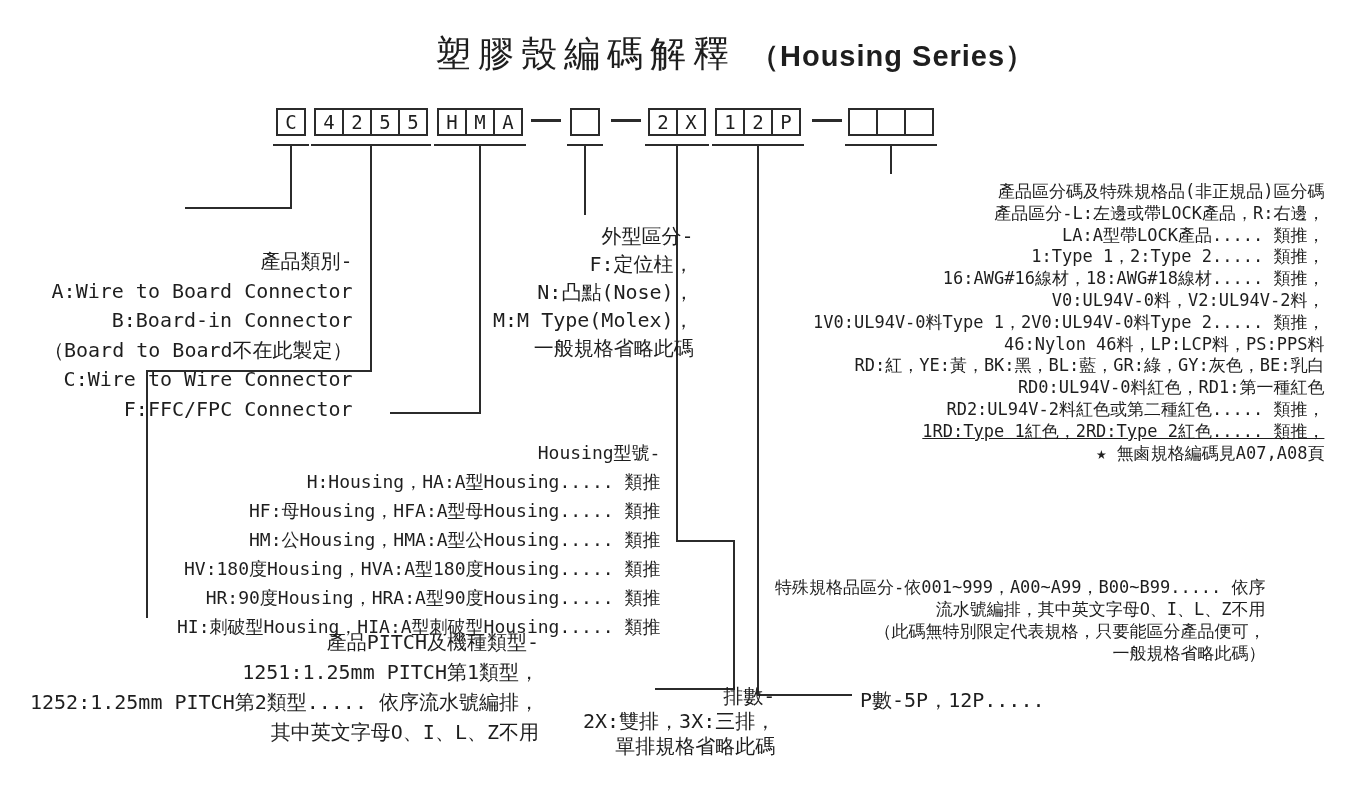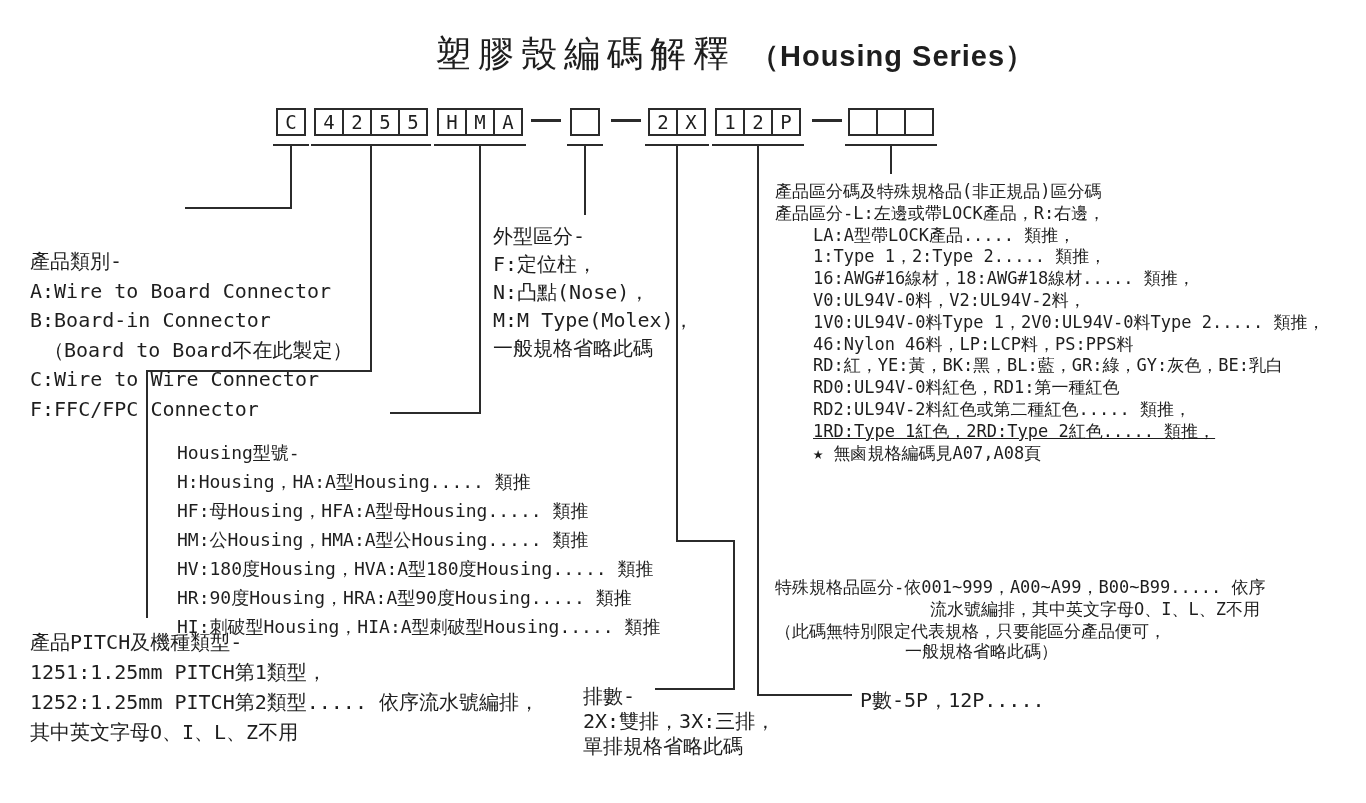--- a/index.html
+++ b/index.html
@@ -10,21 +10,21 @@
   .title-en{font-family:"Liberation Sans",sans-serif;font-size:29px;font-weight:600;letter-spacing:1px;}
   .grp{position:absolute;display:flex;border:2px solid #2b2b2b;background:#fff;height:24px;}
   .cell{width:26px;display:flex;align-items:center;justify-content:center;
         font-size:19px;line-height:1;border-right:2px solid #2b2b2b;}
   .cell:last-child{border-right:none;}
   .dash{position:absolute;width:30px;height:3px;background:#2b2b2b;}
   .ul{position:absolute;height:2px;background:#2b2b2b;}
   .vl{position:absolute;width:2px;background:#2b2b2b;}
   .hl{position:absolute;height:2px;background:#2b2b2b;}
   .tb{position:absolute;}
-  .tb div{white-space:pre;}
+  .tb div{white-space:pre;text-align:right;}
   .fs20{font-size:20px;}
   .fs18{font-size:18px;}
   .fs17{font-size:17px;}
 </style>
 </head>
 <body>
 
 <div class="page">
 
   <div class="title">
@@ -144,21 +144,21 @@
     <div style="padding-left:38px;">RD0:UL94V-0料紅色，RD1:第一種紅色</div>
     <div style="padding-left:38px;">RD2:UL94V-2料紅色或第二種紅色..... 類推，</div>
     <div style="padding-left:38px;text-decoration:underline;">1RD:Type 1紅色，2RD:Type 2紅色..... 類推，</div>
     <div style="padding-left:38px;">★ 無鹵規格編碼見A07,A08頁</div>
   </div>
 
   <div class="tb fs17" style="left:775px;top:576px;line-height:22px;">
     <div>特殊規格品區分-依001~999，A00~A99，B00~B99..... 依序</div>
     <div style="padding-left:155px;">流水號編排，其中英文字母O、I、L、Z不用</div>
     <div>（此碼無特別限定代表規格，只要能區分產品便可，</div>
-    <div style="padding-left:130px;font-family:Liberation Mono, monospace;">一般規格省略此碼）</div>
+    <div style="padding-left:130px;">一般規格省略此碼）</div>
   </div>
 
   <div class="tb fs20" style="left:583px;top:684px;line-height:25px;">
     <div>排數-</div>
     <div>2X:雙排，3X:三排，</div>
     <div>單排規格省略此碼</div>
   </div>
 
   <div class="tb fs20" style="left:860px;top:687px;">
     <div>P數-5P，12P.....</div>

